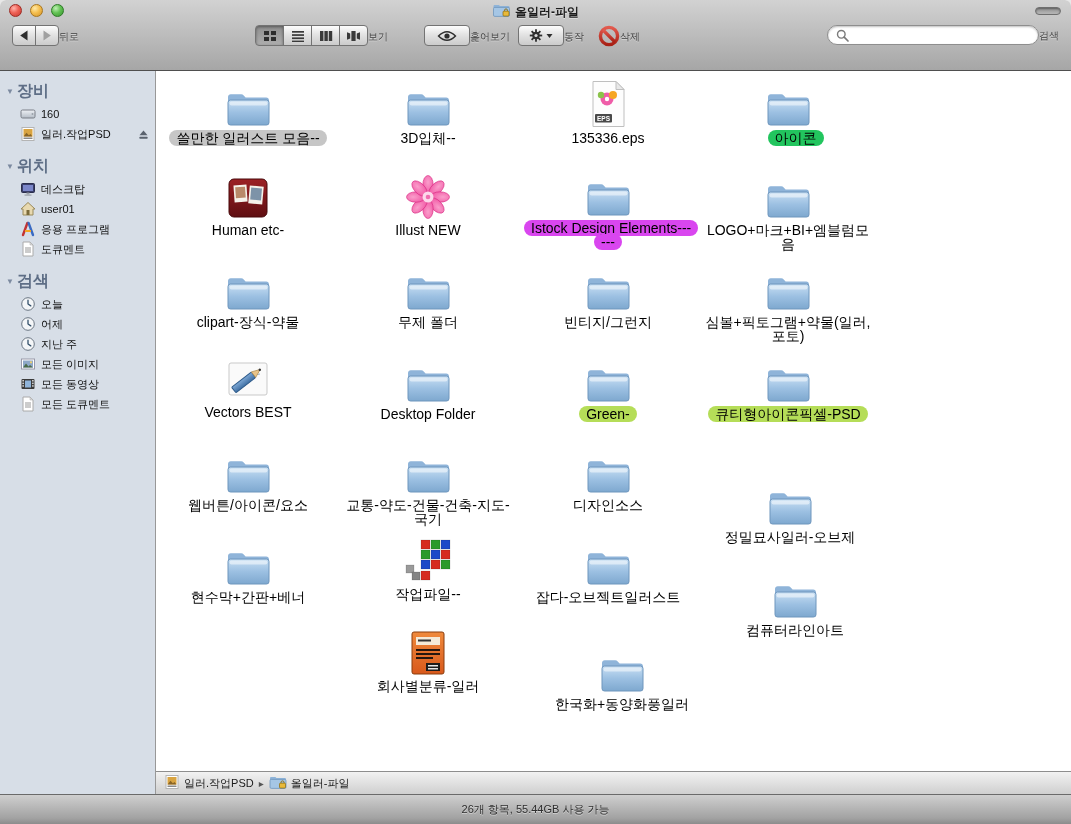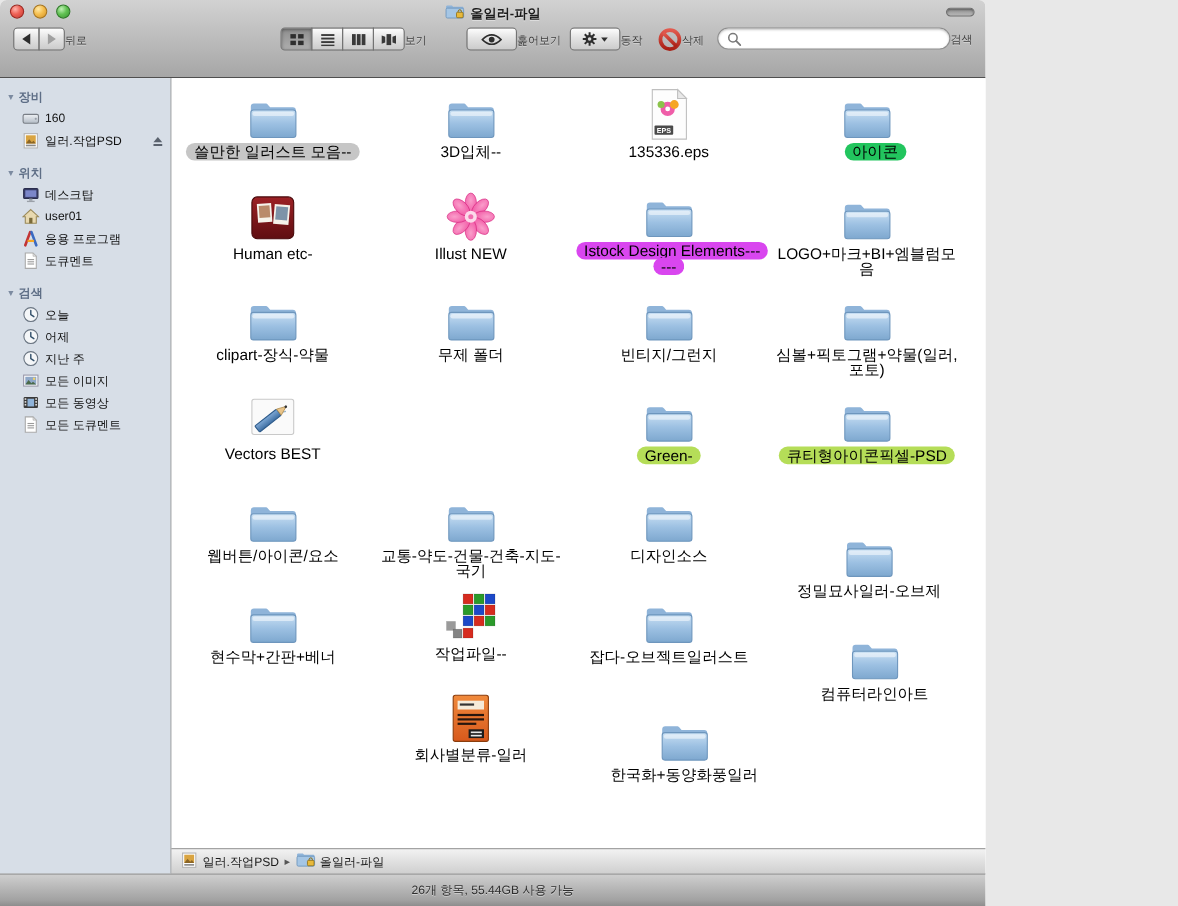--- a/index.html
+++ b/index.html
@@ -1,17 +1,17 @@
 <!DOCTYPE html>
 <html><head>
 <meta charset="utf-8">
 <style>
   * { margin:0; padding:0; box-sizing:border-box; }
   html,body { width:1071px; height:824px; background:#e8e8e8; font-family:"Liberation Sans",sans-serif; }
-  .window { width:896px; height:824px; position:relative; overflow:hidden; border-radius:6px 6px 0 0; background:#fff; }
+  .window { width:1071px; height:824px; position:relative; overflow:hidden; border-radius:6px 6px 0 0; background:#fff; }
 
   
   .chrome { height:71px; background:linear-gradient(#d2d2d2,#a6a6a6); border-bottom:1px solid #4f4f4f; }
   .titlebar { height:22px; position:relative; }
   .traffic { position:absolute; left:9px; top:4px; display:flex; gap:8px; }
   .light { width:13px; height:13px; border-radius:50%; display:inline-block; }
   .light.red    { background:radial-gradient(circle at 35% 30%, #ffb3ab, #ee6156 45%, #c33a30); border:1px solid #9e2b24; }
   .light.yellow { background:radial-gradient(circle at 35% 30%, #ffe9a8, #f5bf4f 45%, #d1922a); border:1px solid #a8761f; }
   .light.green  { background:radial-gradient(circle at 35% 30%, #c0f0b5, #62c254 45%, #3a9431); border:1px solid #2d7a27; }
   .title-wrap { position:absolute; left:50%; top:3px; transform:translateX(-50%); display:flex; align-items:center; gap:5px;
@@ -36,21 +36,21 @@
   .search-field { width:212px; height:20px; border:1px solid #8e8e8e; border-radius:10px; background:#fff;
                   display:flex; align-items:center; padding:0 8px; gap:5px; box-shadow:inset 0 1px 2px rgba(0,0,0,.25); }
   .search-field input { border:0; outline:0; flex:1; font-size:11px; background:transparent; font-family:inherit; }
 
   
   .body-row { display:flex; height:723px; }
   .sidebar { width:156px; background:#d7dee7; border-right:1px solid #989898; padding-top:6px; overflow:hidden; }
   .sb-head { display:flex; align-items:center; gap:3px; padding:2px 6px; margin-top:10px; }
   .sb-head:first-child { margin-top:2px; }
   .tri { font-size:8px; color:#7c8aa0; }
-  .sb-head-label { font-size:11px; font-weight:bold; color:#5e6e86;text-align:center; }
+  .sb-head-label { font-size:16px; font-weight:bold; color:#5e6e86;text-align:center; }
   .sb-item { display:flex; align-items:center; gap:5px; height:20px; padding-left:20px; padding-right:6px; font-size:11px; color:#111; position:relative; }
   .sb-ico { width:16px; height:16px; display:flex; align-items:center; justify-content:center; flex:0 0 16px; }
   .sb-label { white-space:nowrap; overflow:hidden; }
   .eject { margin-left:auto; display:flex; align-items:center; }
 
   .right-col { flex:1; display:flex; flex-direction:column; }
   .file-area { position:relative; height:700px; background:#fff; overflow:hidden; }
   .file-item { position:absolute; width:170px; display:flex; flex-direction:column; align-items:center; }
   .icon-box { height:50px; display:flex; align-items:flex-end; justify-content:center; margin-bottom:3px; }
   .file-label { font-size:14px; line-height:14px; text-align:center; max-width:168px; color:#000; word-break:break-all; }
@@ -594,20 +594,37 @@
                 <path d="M9 31q9-11 26-13" stroke="#9ab4c8" fill="none"></path>
                 <g transform="rotate(-38 23 23)">
                   <rect x="5" y="19.5" width="25" height="7" rx="1" fill="url(#gpen)" stroke="#2d5a8a"></rect>
                   <path d="M30 19.5l8.5 3.5-8.5 3.5z" fill="#e9c489" stroke="#b08d4f" stroke-width=".7"></path>
                   <circle cx="38" cy="23" r="1.2" fill="#333"></circle>
                 </g>
               </svg>
             </div>
             <div class="file-label"><span>Vectors BEST</span></div>
           </div>
+          <div class="file-item" style="left: 187px; top: 283px;">
+            <div class="icon-box">
+              <svg width="46" height="40" viewBox="0 0 46 40">
+                <defs>
+                  <linearGradient id="gfold" x1="0" y1="0" x2="0" y2="1">
+                    <stop offset="0" stop-color="#c8dff3"></stop>
+                    <stop offset=".5" stop-color="#9cc0e2"></stop>
+                    <stop offset="1" stop-color="#7ea8cf"></stop>
+                  </linearGradient>
+                </defs>
+                <path d="M3 9c0-1.7 1.1-2.8 2.8-2.8h10.4c1 0 1.9.4 2.5 1.2l1.9 2.2h20.6c1.7 0 2.8 1.1 2.8 2.8v1.8H3z" fill="#8fb4d9"></path>
+                <rect x="3" y="12" width="41" height="25" rx="2.5" fill="url(#gfold)" stroke="#6e96bd"></rect>
+                <rect x="4.5" y="13.5" width="38" height="4" rx="2" fill="rgba(255,255,255,.5)"></rect>
+              </svg>
+            </div>
+            <div class="file-label"><span>Desktop Folder</span></div>
+          </div>
           <div class="file-item" style="left: 367px; top: 283px;">
             <div class="icon-box">
               <svg width="46" height="40" viewBox="0 0 46 40">
                 <defs>
                   <linearGradient id="gfold" x1="0" y1="0" x2="0" y2="1">
                     <stop offset="0" stop-color="#c8dff3"></stop>
                     <stop offset=".5" stop-color="#9cc0e2"></stop>
                     <stop offset="1" stop-color="#7ea8cf"></stop>
                   </linearGradient>
                 </defs>

